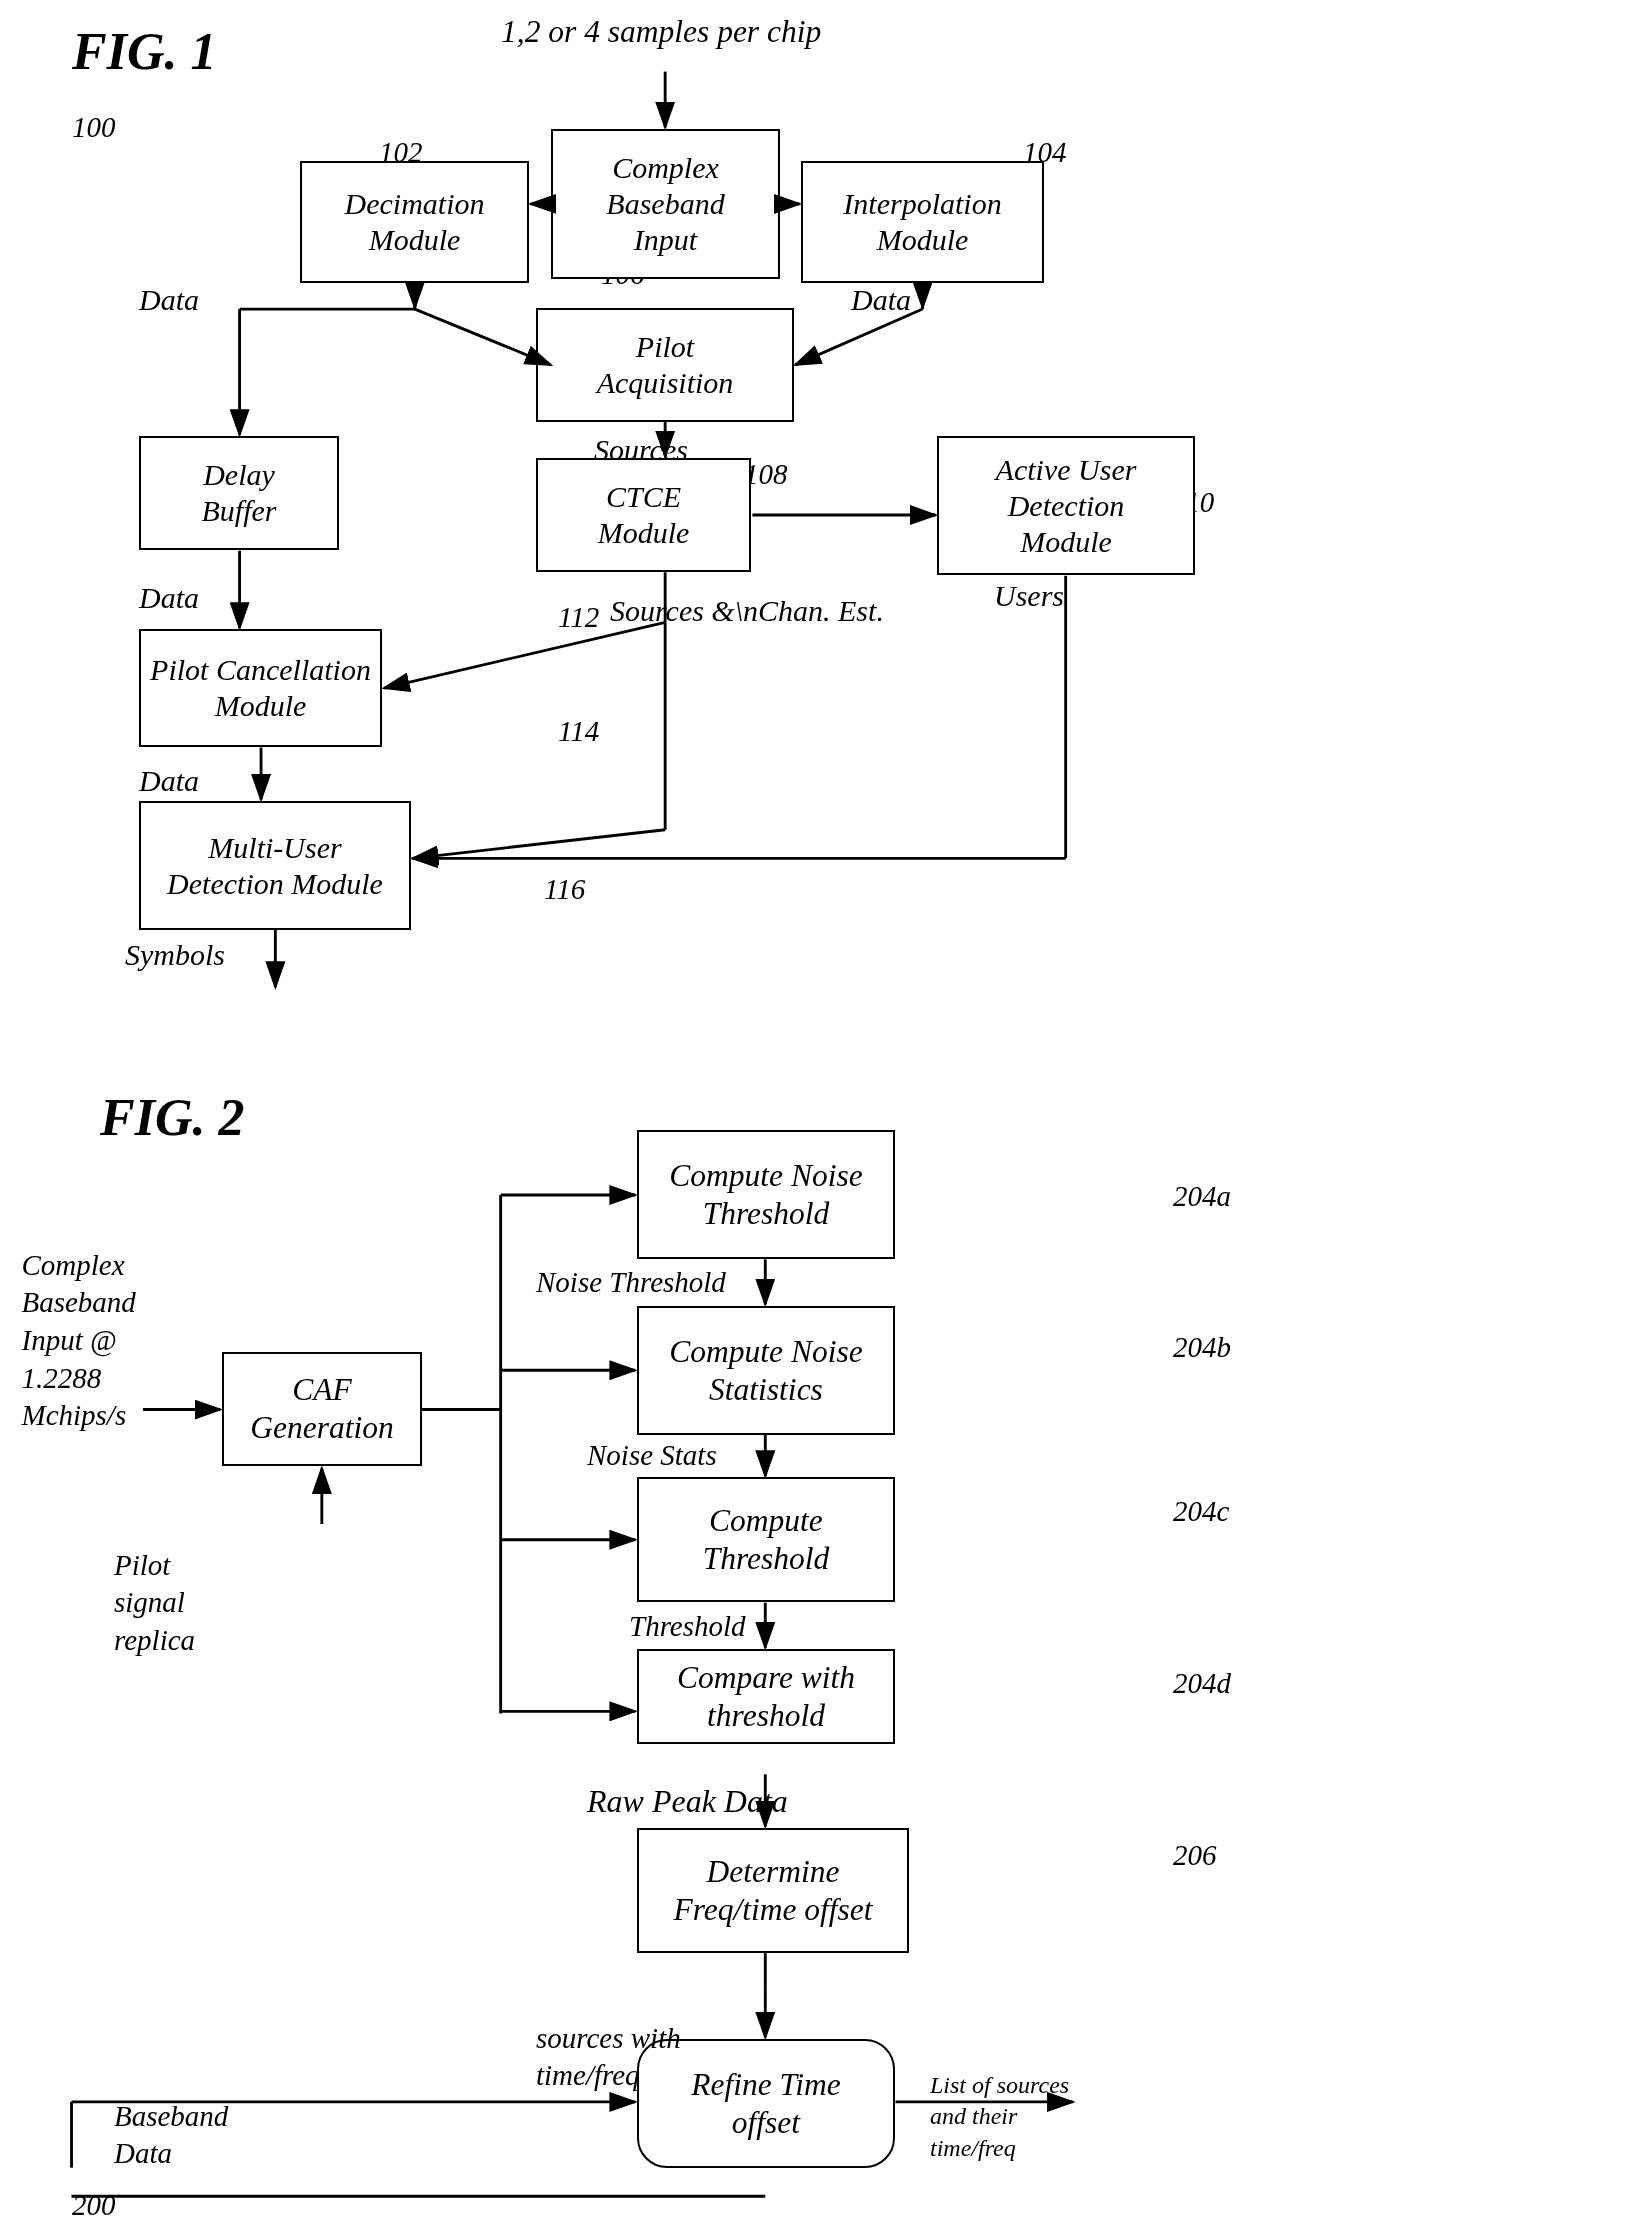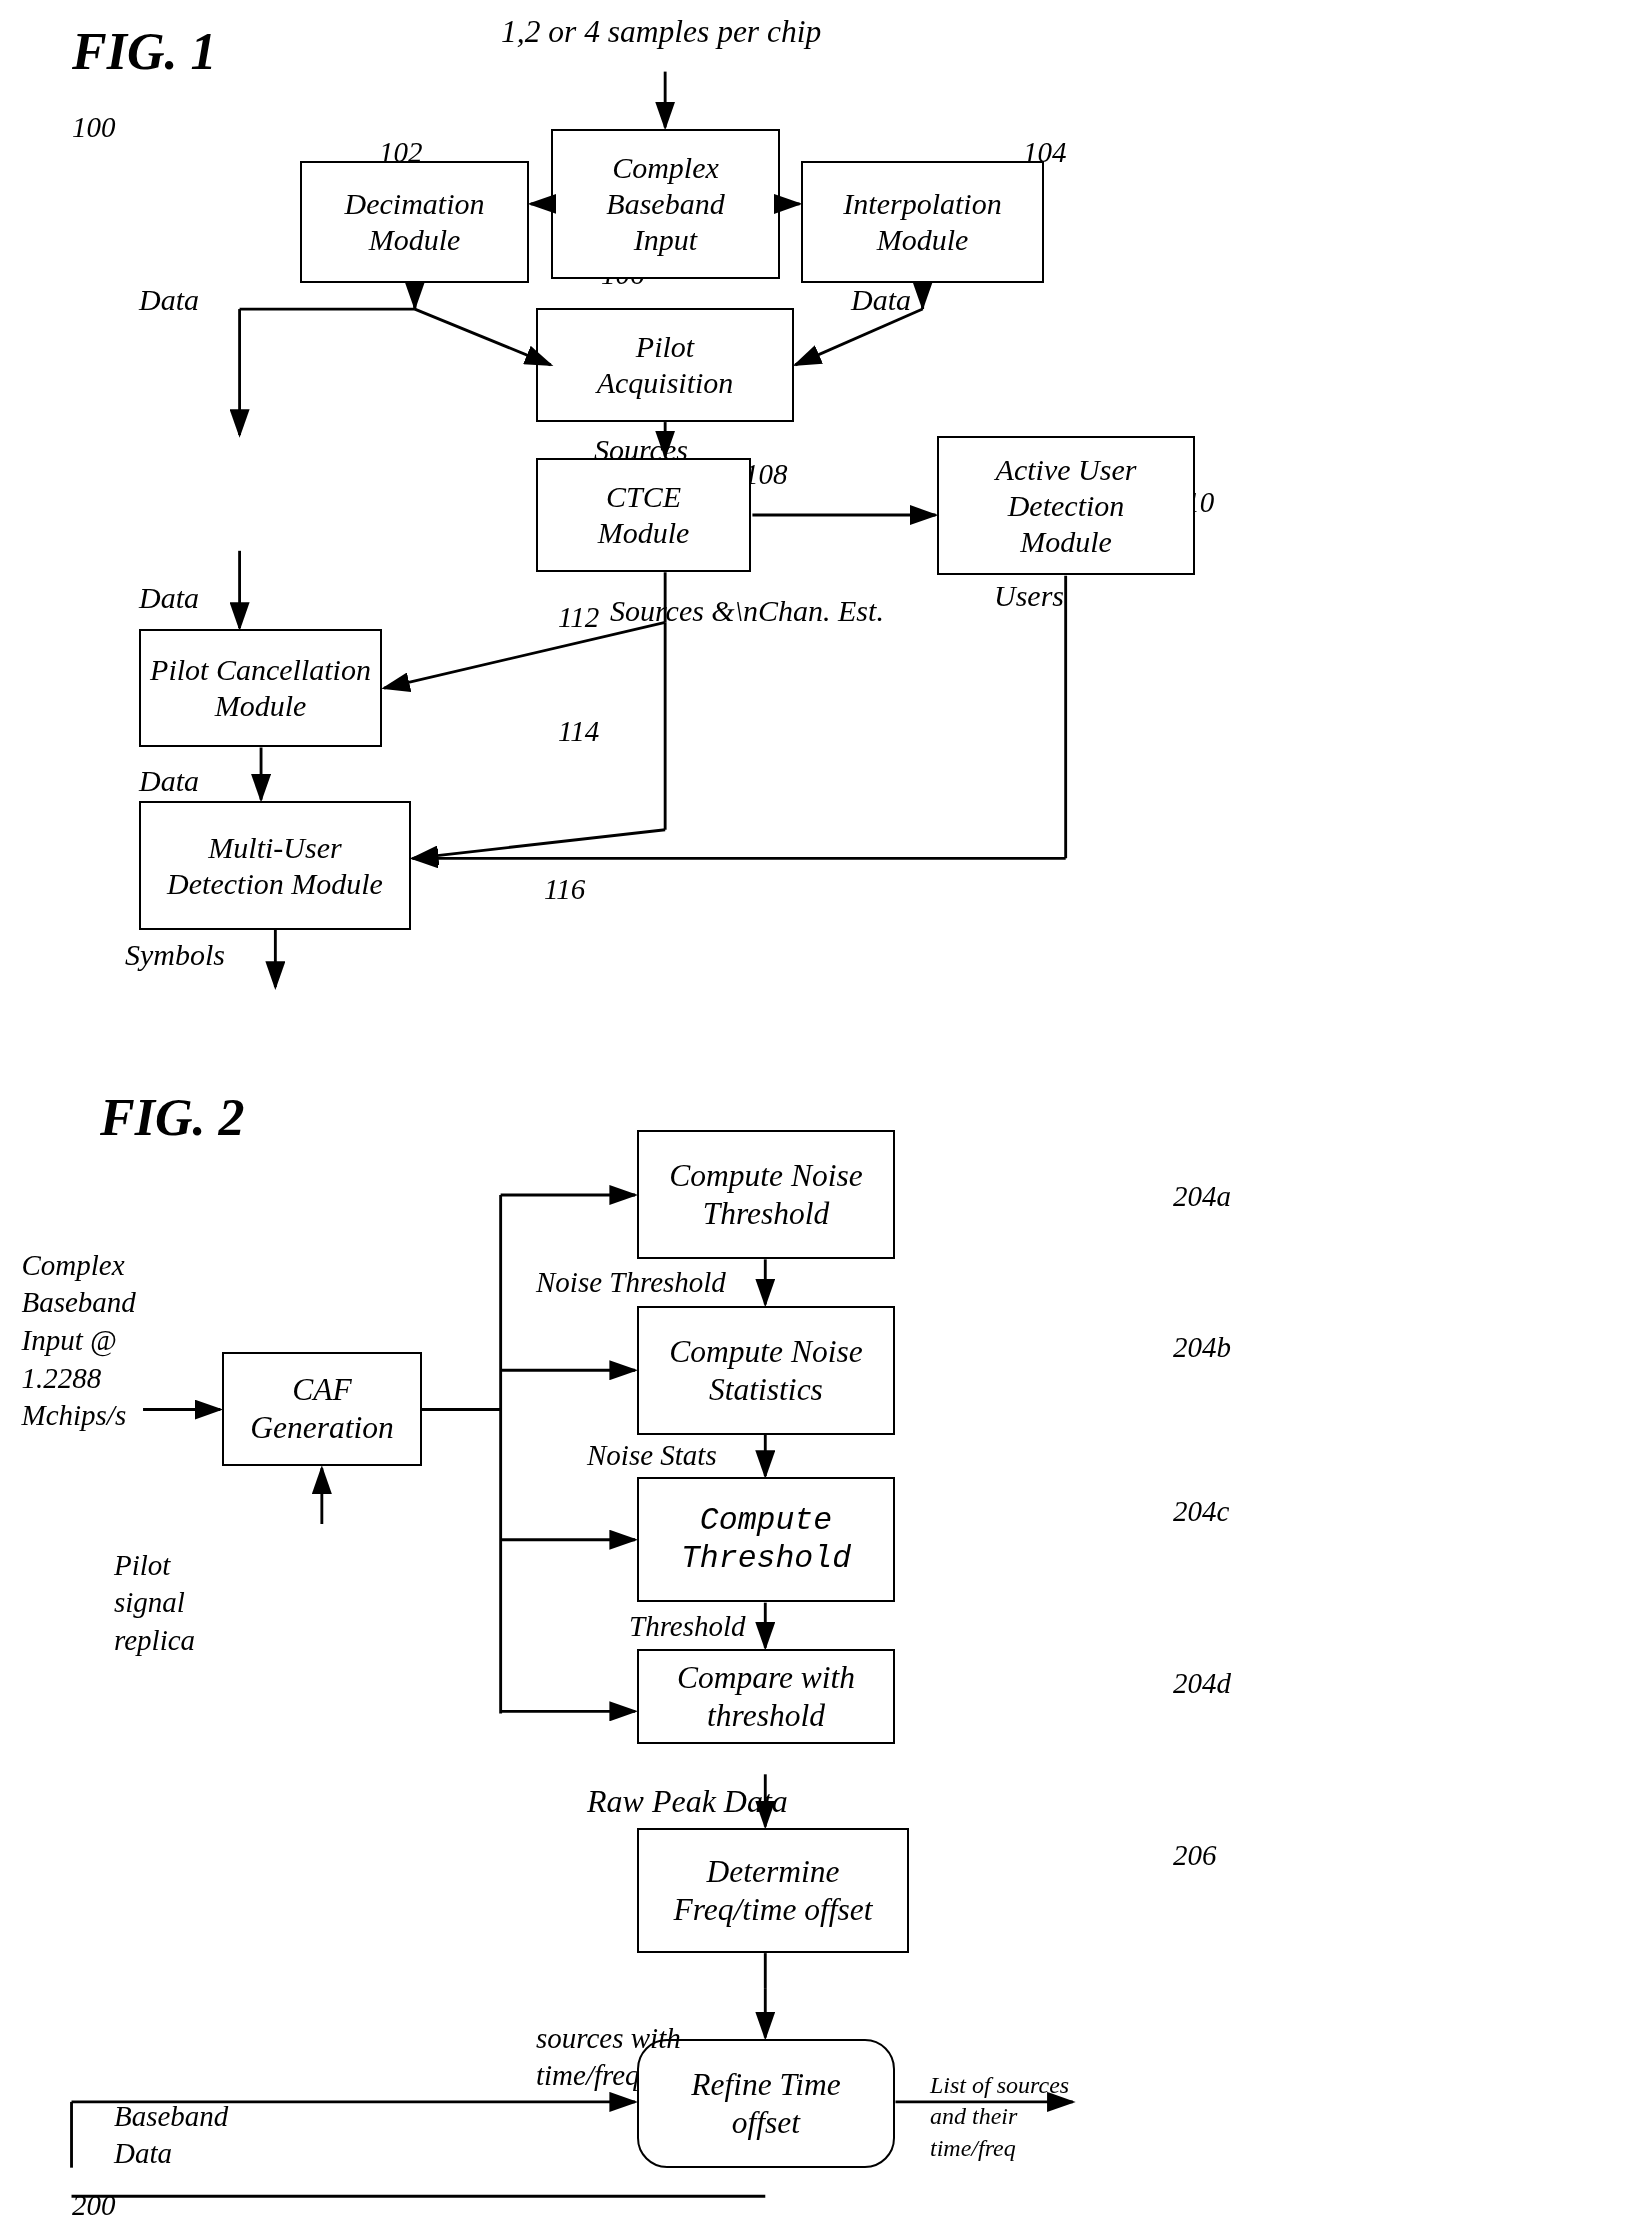--- a/index.html
+++ b/index.html
@@ -124,20 +124,24 @@
     <div class="block-box" style="left:801px; top:161px; width:243px; height:122px; font-size:30px;">
       <span style="white-space:pre-line;">Interpolation
 Module</span>
     </div>
 
     <div class="block-box" style="left:536px; top:308px; width:258px; height:114px; font-size:30px;">
       <span style="white-space:pre-line;">Pilot
 Acquisition</span>
     </div>
 
+    <div class="block-box" style="left:139px; top:436px; width:200px; height:114px; font-size:30px;">
+      <span style="white-space:pre-line;">Delay
+Buffer</span>
+    </div>
 
     <div class="block-box" style="left:536px; top:458px; width:215px; height:114px; font-size:30px;">
       <span style="white-space:pre-line;">CTCE
 Module</span>
     </div>
 
     <div class="block-box" style="left:937px; top:436px; width:258px; height:139px; font-size:30px;">
       <span style="white-space:pre-line;">Active User
 Detection
 Module</span>
@@ -252,21 +256,21 @@
       <span style="white-space:pre-line;">Compute Noise
 Threshold</span>
     </div>
 
     <div class="block-box" style="left:637px; top:240px; width:258px; height:129px; font-size:31.5px;">
       <span style="white-space:pre-line;">Compute Noise
 Statistics</span>
     </div>
 
     <div class="block-box" style="left:637px; top:411px; width:258px; height:125px; font-size:31.5px;">
-      <span style="white-space:pre-line;font-family:Liberation Mono, monospace;">Compute
+      <span style="white-space:pre-line;">Compute
 Threshold</span>
     </div>
 
     <div class="block-box" style="left:637px; top:583px; width:258px; height:95px; font-size:31.5px;">
       <span style="white-space:pre-line;">Compare with
 threshold</span>
     </div>
 
     <div class="block-box" style="left:637px; top:762px; width:272px; height:125px; font-size:31.5px;">
       <span style="white-space:pre-line;">Determine

